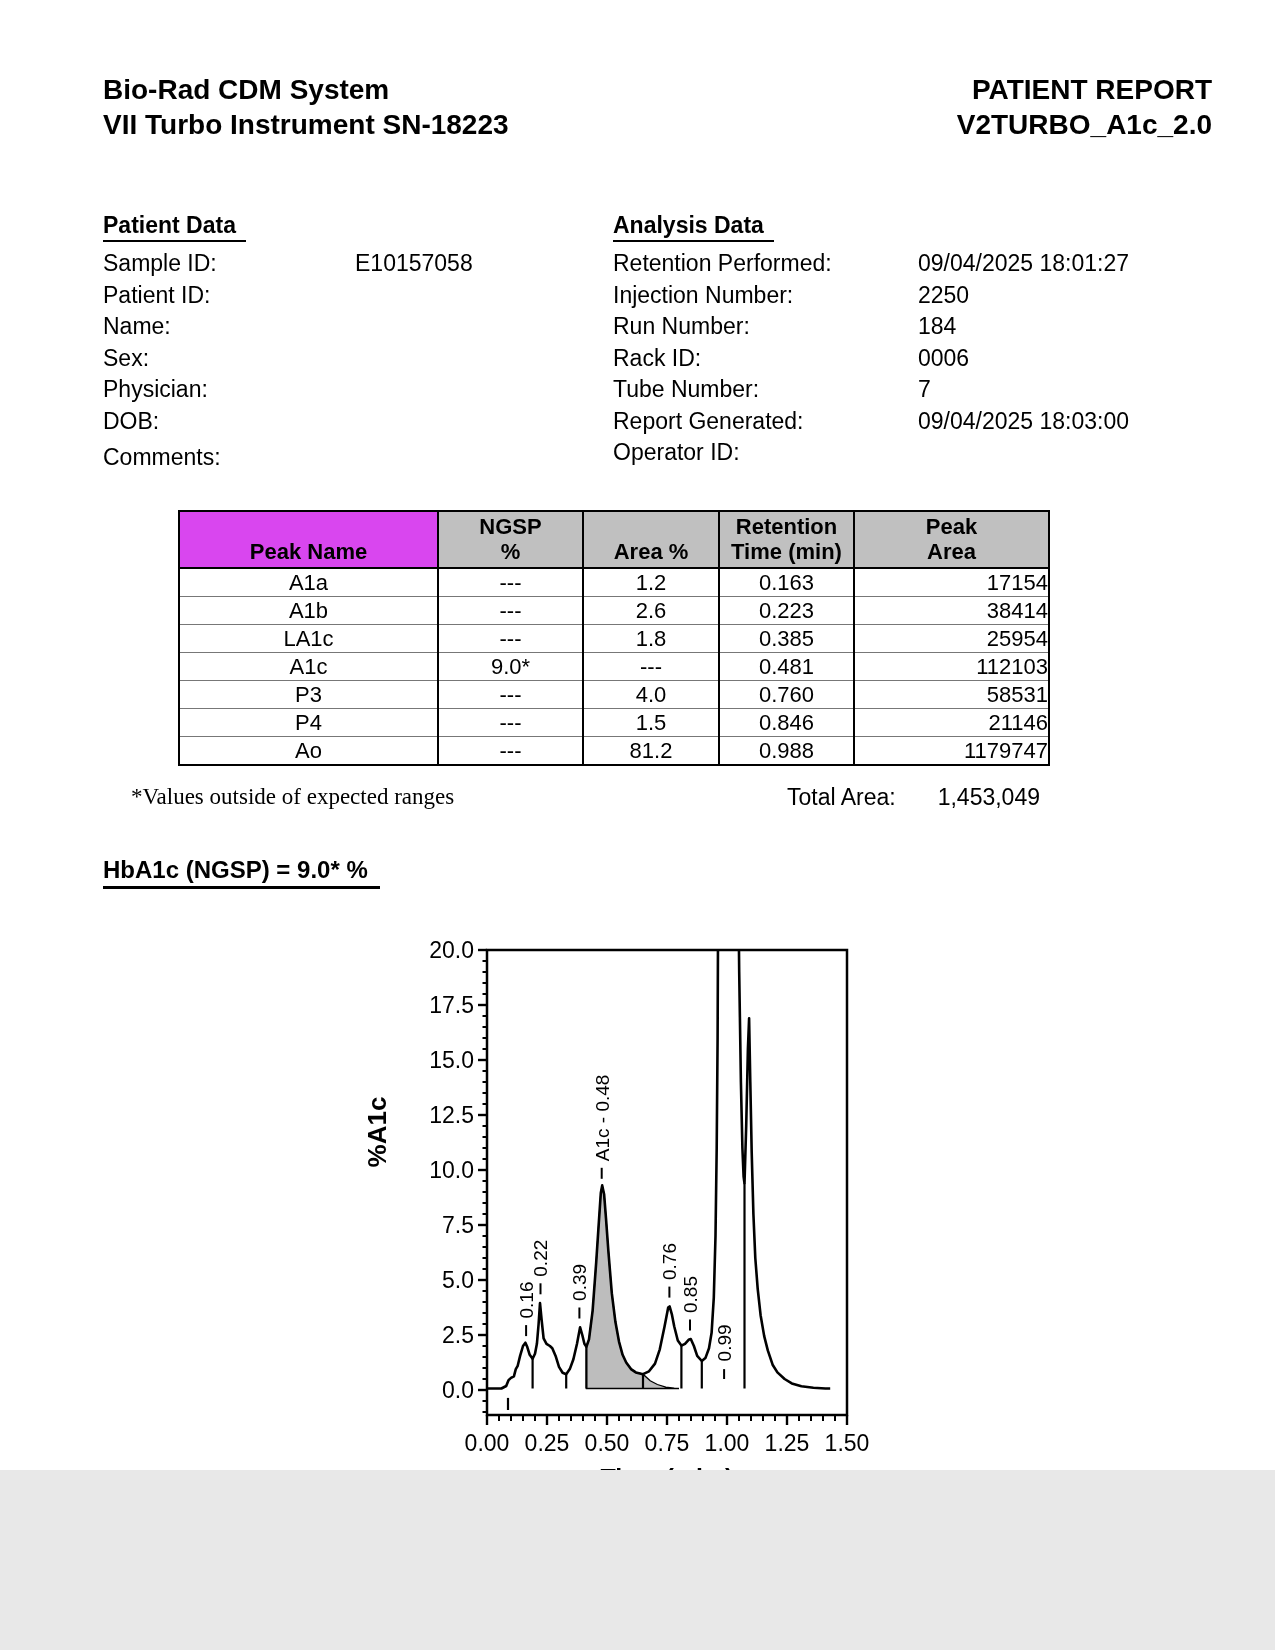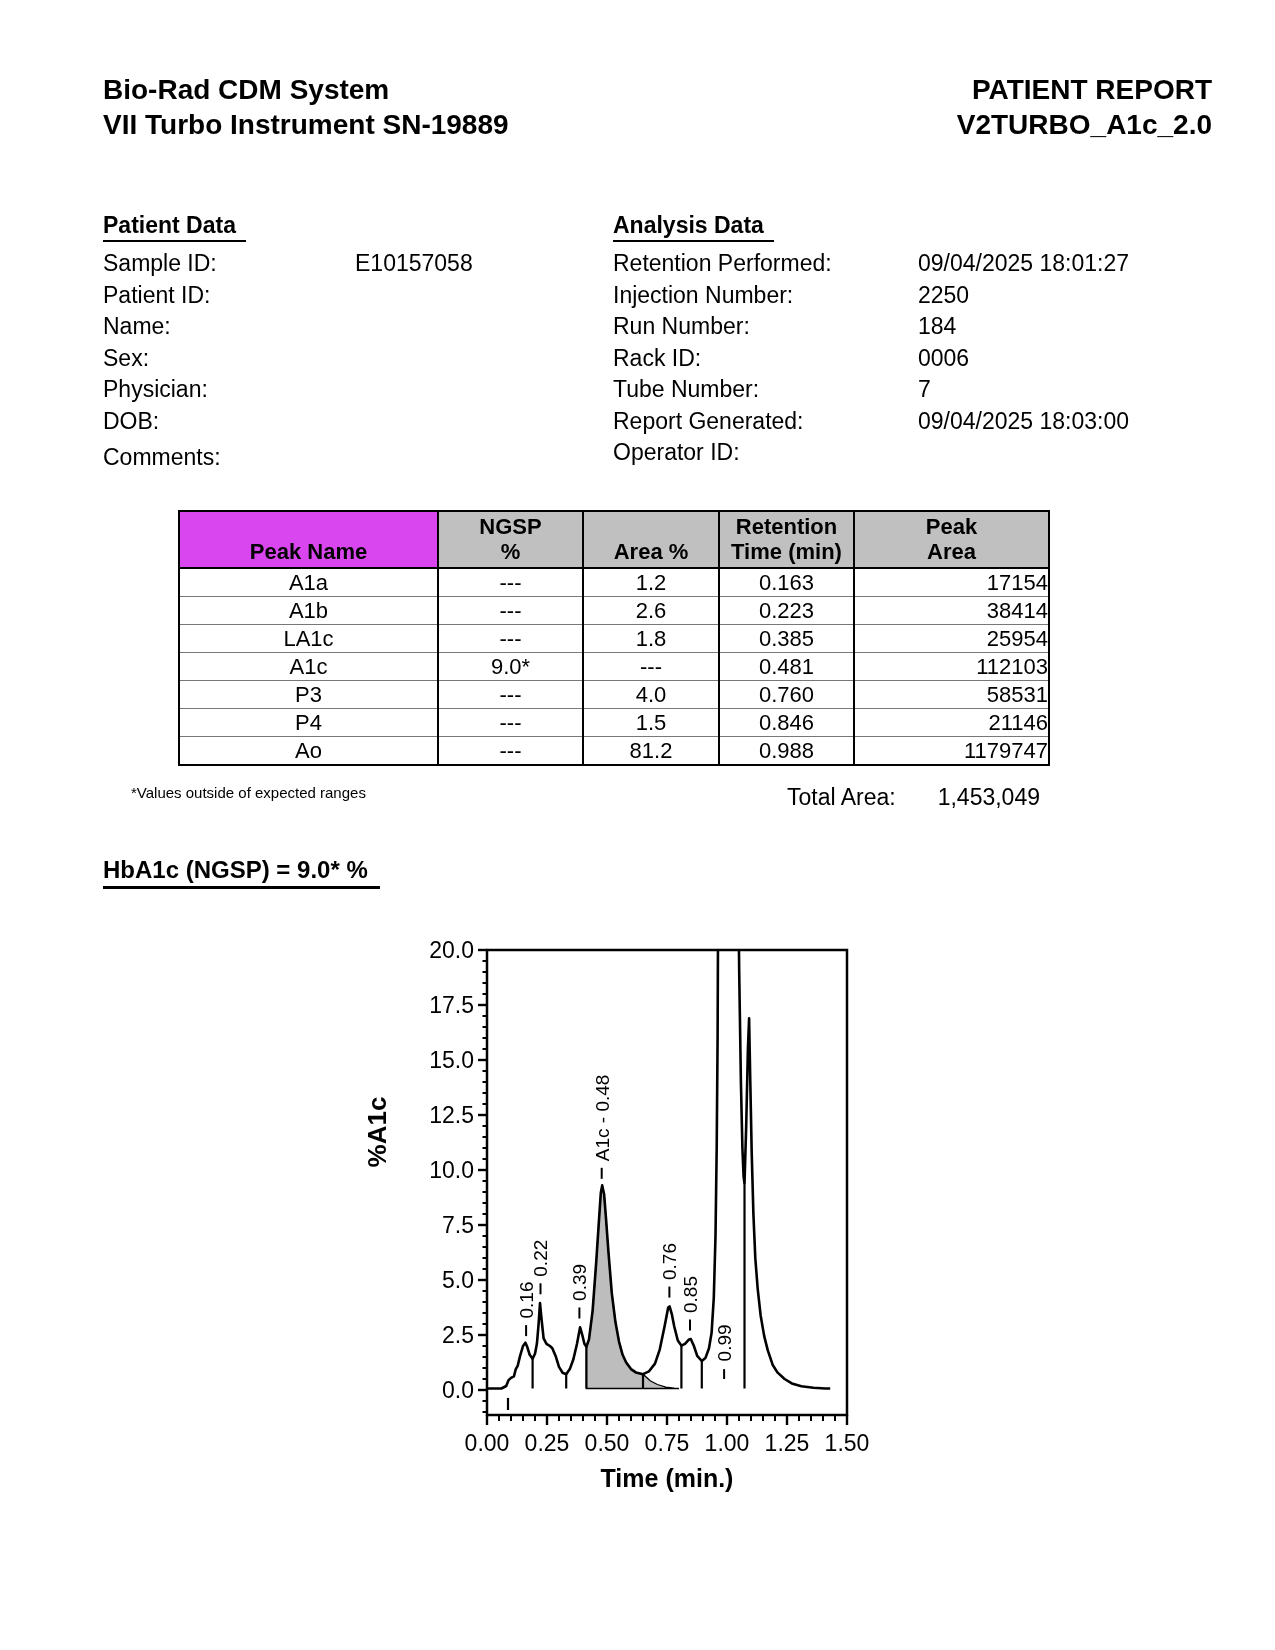--- a/index.html
+++ b/index.html
@@ -1,17 +1,17 @@
 <!DOCTYPE html>
 <html><head>
 <meta charset="utf-8">
 <style>
   html,body { margin:0; padding:0; background:#e8e8e8; }
   .page {
-    position:relative; width:1275px; height:1650px; background:#ffffff;
+    position:relative; width:1275px; height:1470px; background:#ffffff;
     font-family:"Liberation Sans", sans-serif; color:#000; margin:0 auto; overflow:hidden;
   }
   .page * { box-sizing:border-box; }
 
   .hdr { position:absolute; top:72px; font-size:28px; font-weight:bold; line-height:35px; }
   .hdr-left  { left:103px; }
   .hdr-right { right:63px; text-align:right; }
 
   .section { position:absolute; top:212px; font-size:23px; }
   .patient-sec  { left:103px; width:510px; }
@@ -37,42 +37,42 @@
     border-left:2px solid #000; border-right:2px solid #000; border-bottom:2px solid #000;
     height:56px; line-height:25px;
   }
   table.peaks td {
     height:28px; padding:0; line-height:27px; text-align:center;
     border-left:2px solid #000; border-right:2px solid #000;
   }
   table.peaks tr + tr td { border-top:1.5px solid #777; }
   table.peaks td.num-right { text-align:right; }
 
-  .footnote { position:absolute; left:131px; top:784px; font-size:15px; }
+  .footnote { position:absolute; left:131px; top:784px; font-size:23px;font-family:Liberation Serif, serif; }
   .total-area {
     position:absolute; left:787px; top:784px; width:253px;
     display:flex; justify-content:space-between; font-size:23px;
   }
 
   .result-line {
     position:absolute; left:103px; top:856px; font-size:24px; font-weight:bold;
     border-bottom:3px solid #000; padding:0 12px 2px 0;
   }
 
   .chart-wrap { position:absolute; left:340px; top:920px; width:560px; height:630px; }
   .chart-wrap svg { font-family:"Liberation Sans", sans-serif; }
 </style>
 </head>
 <body>
 
 <div class="page">
 
   <div class="hdr hdr-left">
     <div>Bio-Rad CDM System</div>
-    <div>VII Turbo Instrument SN-19889</div>
+    <div>VII Turbo Instrument SN-18223</div>
   </div>
 
   <div class="hdr hdr-right">
     <div>PATIENT REPORT</div>
     <div>V2TURBO_A1c_2.0</div>
   </div>
 
   <div class="section patient-sec">
     <span class="sec-title">Patient Data</span>
     <div class="fields" id="patient-fields">

